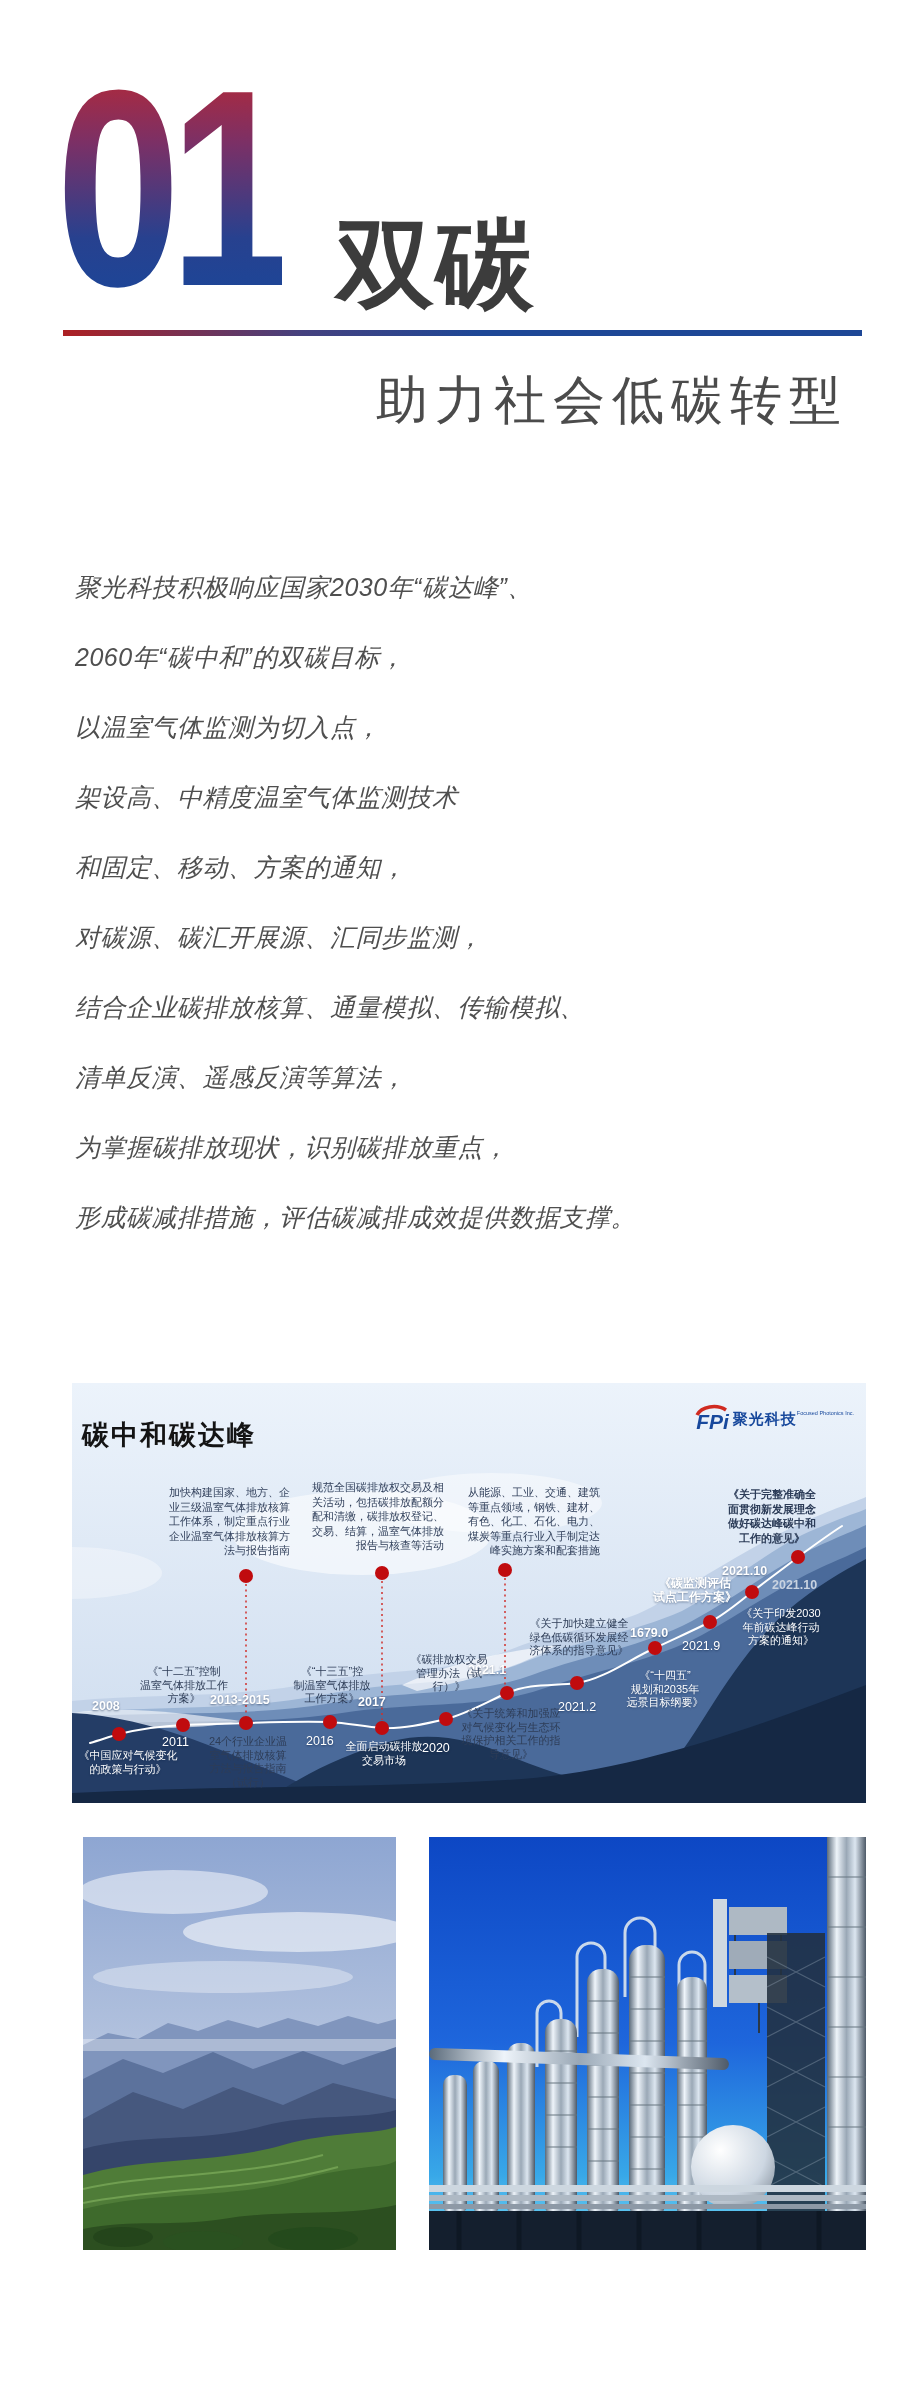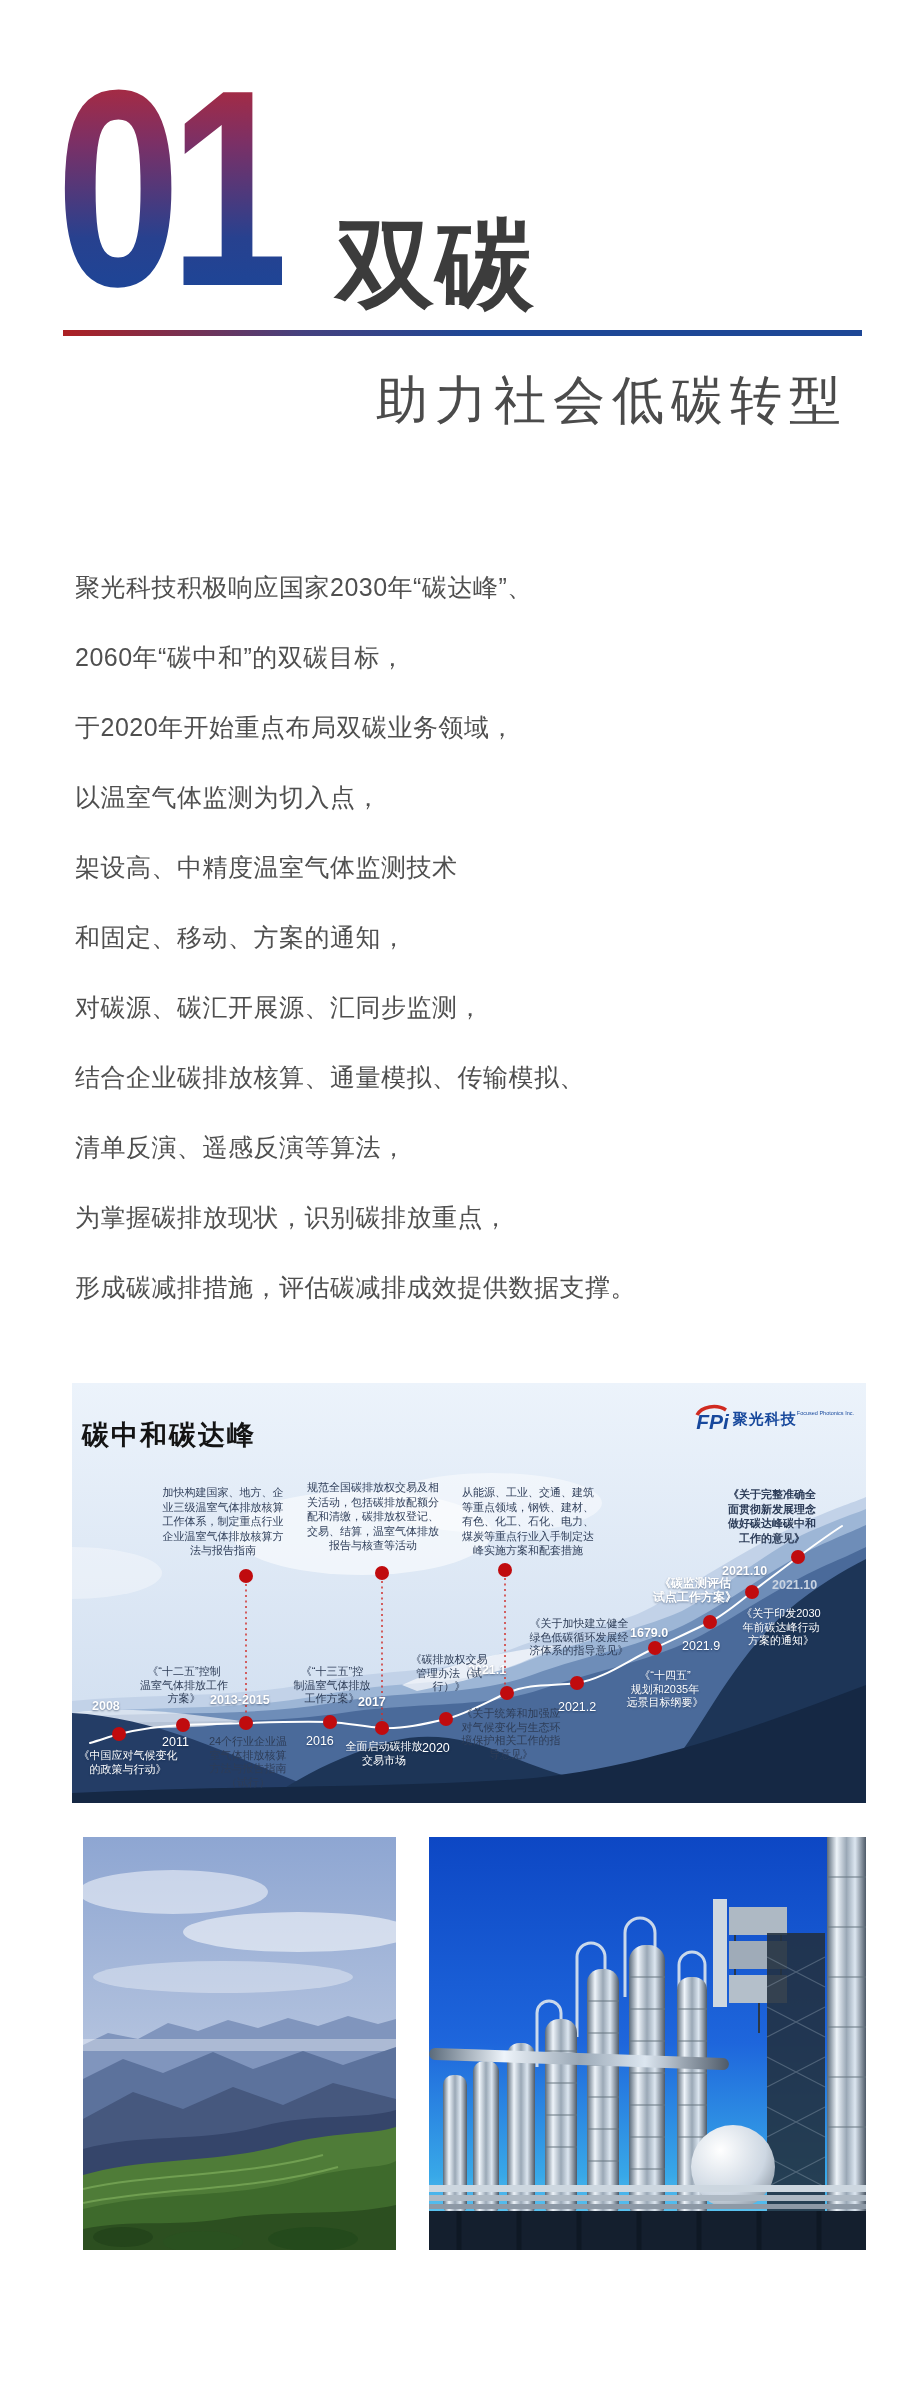--- a/index.html
+++ b/index.html
@@ -9,33 +9,33 @@
   .num01{position:absolute;left:56px;top:48px;font-size:280px;line-height:1;font-weight:800;
          letter-spacing:-14px;transform:scaleX(.80);transform-origin:left top;
          background:linear-gradient(180deg,#c3272b 0%,#7b3066 34%,#27418f 68%,#17489c 100%);
          -webkit-background-clip:text;background-clip:text;color:transparent;}
   .hanzi-title{position:absolute;left:336px;top:200px;font-size:98px;font-weight:900;color:#3c3c3c;letter-spacing:2px;}
   .rule{position:absolute;left:63px;top:330px;width:799px;height:6px;
         background:linear-gradient(90deg,#ad2023 0%,#45417f 30%,#1e4796 52%,#1e4796 100%);}
   .subtitle{position:absolute;right:52px;top:366px;font-size:52px;font-weight:500;color:#4b4b4b;letter-spacing:7px;}
   
   .intro{position:absolute;left:75px;top:552px;font-size:25px;color:#4f4f4f;}
-  .intro div{height:70px;line-height:70px;letter-spacing:.5px;}
+  .intro div{height:70px;line-height:70px;letter-spacing:.5px;font-style:italic;}
   
   .chart{position:absolute;left:72px;top:1383px;width:794px;height:420px;overflow:hidden;}
   .chart svg.bg{position:absolute;left:0;top:0;}
   .chart-title{position:absolute;left:10px;top:34px;font-size:27px;font-weight:700;color:#141414;
                font-family:"DejaVu Serif","Liberation Serif",serif;letter-spacing:2px;}
   .fpi{position:absolute;right:12px;top:28px;display:flex;align-items:flex-start;gap:4px;}
   .fpi-mark{position:relative;font-style:italic;font-weight:800;font-size:21px;color:#17489c;line-height:1;}
   .fpi-mark svg{position:absolute;left:-3px;top:-10px;}
   .fpi-names{display:flex;flex-direction:row;line-height:1.05;}
   .fpi-cn{font-size:15px;font-weight:800;color:#17489c;letter-spacing:1px;}
   .fpi-en{font-size:5.5px;color:#17489c;}
-  .note{position:absolute;font-size:11px;line-height:14.5px;color:#32415c;white-space:pre-line;text-align:center;}
+  .note{position:absolute;font-size:11px;line-height:14.5px;color:#32415c;white-space:pre-line;text-align:right;}
   .note.hl{font-weight:700;text-align:center;color:#2c3c58;}
   .tl{position:absolute;font-size:11px;line-height:13.5px;text-align:center;white-space:pre-line;}
   .tl.dk{color:#2e3d57;}
   .tl.wt{color:#ffffff;text-shadow:0 1px 2px rgba(8,30,64,.45);}
   .tl.big{font-size:12px;font-weight:700;}
   .yr{position:absolute;font-size:12.5px;font-weight:700;color:#fff;text-shadow:0 1px 2px rgba(8,30,64,.5);}
   .yr.plain{font-weight:400;}
   .yr.silver{color:#c9d3e1;text-shadow:none;}
   
   .photo{position:absolute;top:1837px;height:413px;overflow:hidden;}
@@ -48,21 +48,20 @@
 <div class="page">
 
   <div class="num01">01</div>
   <div class="hanzi-title">双碳</div>
   <div class="rule"></div>
   <div class="subtitle">助力社会低碳转型</div>
 
   <div class="intro">
     <div>聚光科技积极响应国家2030年“碳达峰”、</div>
     <div>2060年“碳中和”的双碳目标，</div>
-    <div>于2020年开始重点布局双碳业务领域，</div>
     <div>以温室气体监测为切入点，</div>
     <div>架设高、中精度温室气体监测技术</div>
     <div>和固定、移动、方案的通知，</div>
     <div>对碳源、碳汇开展源、汇同步监测，</div>
     <div>结合企业碳排放核算、通量模拟、传输模拟、</div>
     <div>清单反演、遥感反演等算法，</div>
     <div>为掌握碳排放现状，识别碳排放重点，</div>
     <div>形成碳减排措施，评估碳减排成效提供数据支撑。</div>
   </div>
 

